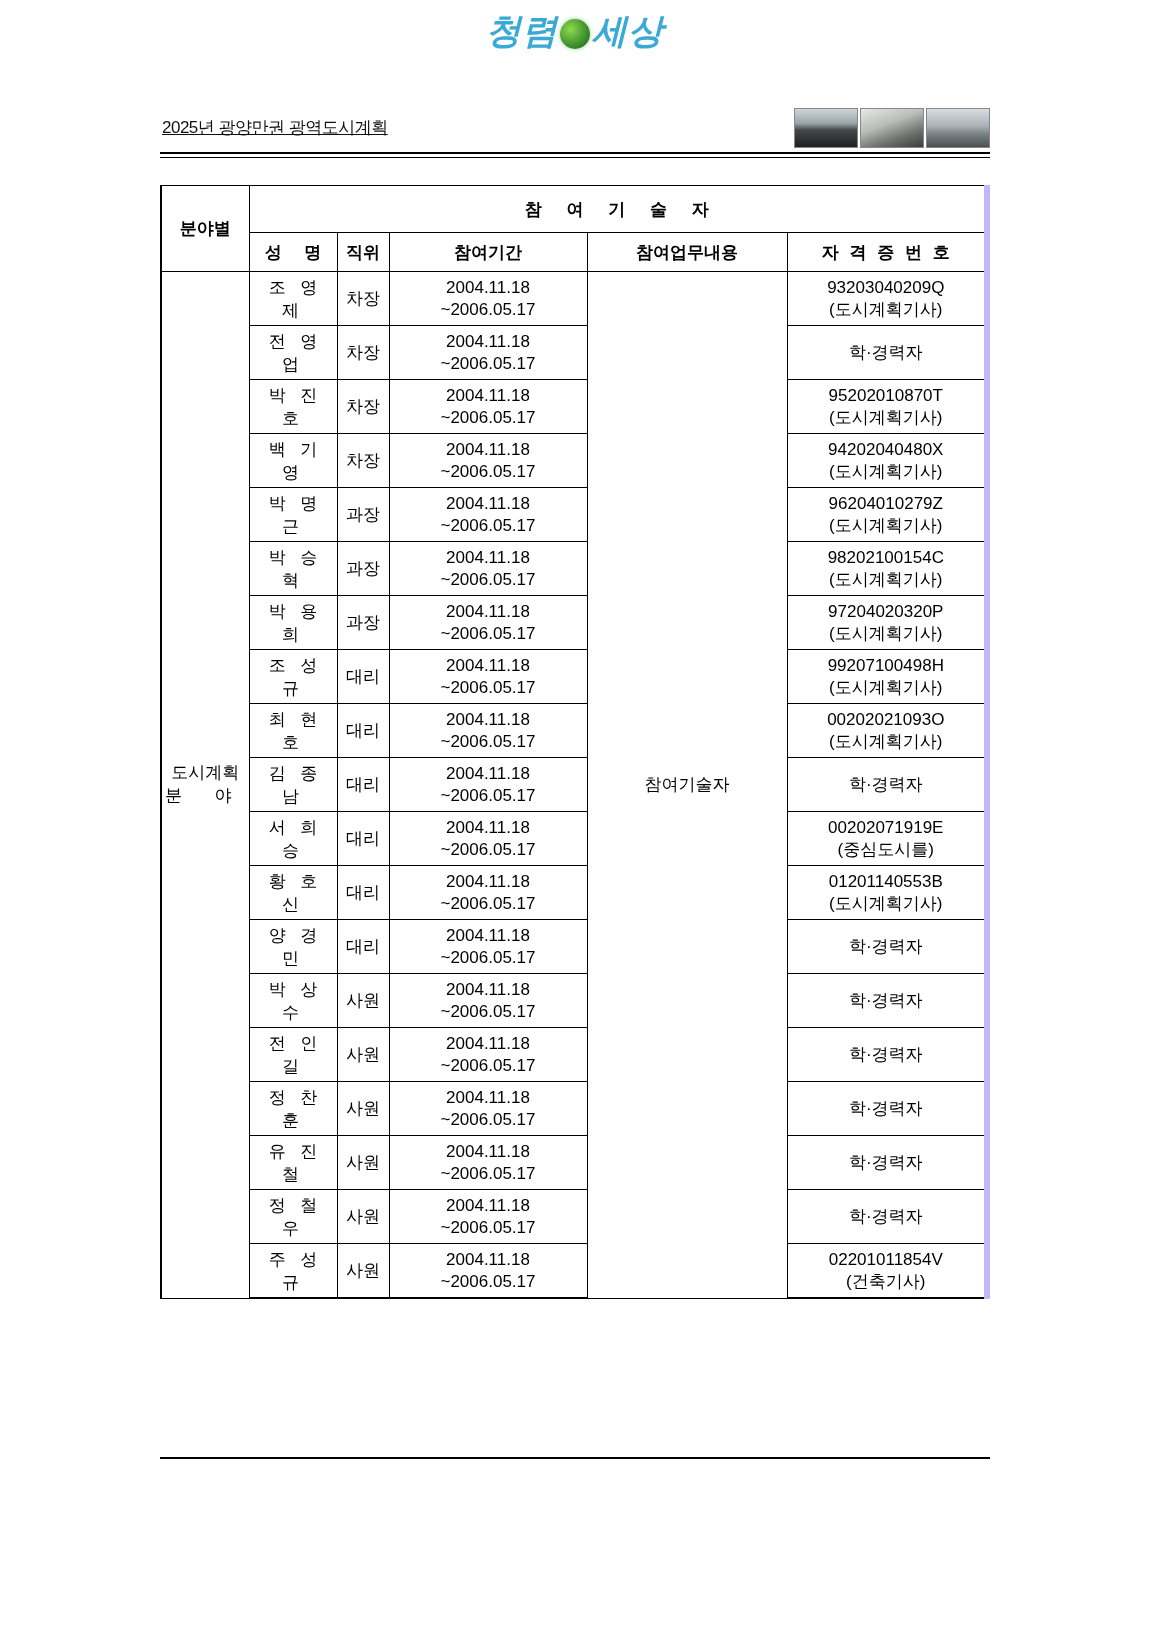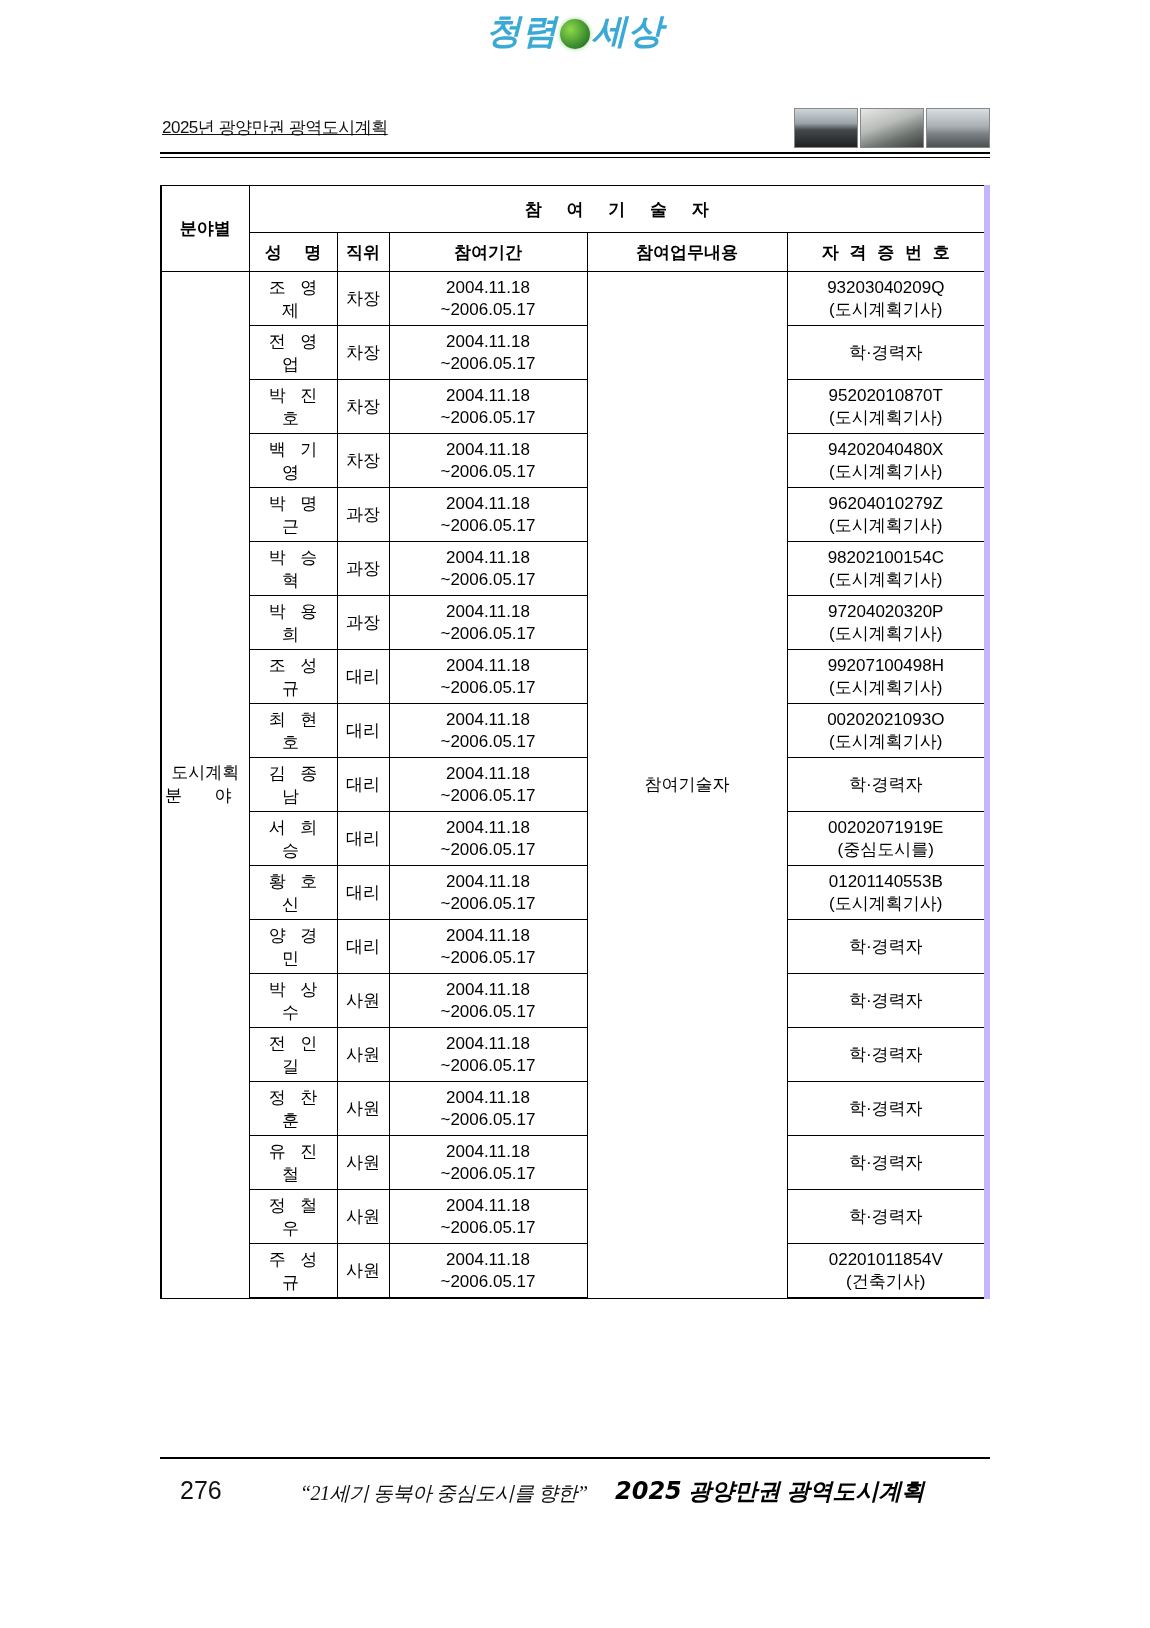--- a/index.html
+++ b/index.html
@@ -513,22 +513,14 @@
           <td class="last-col cell-cert">
             <span class="cert-a">02201011854V</span>
             <span class="cert-b">(건축기사)</span>
           </td>
         </tr>
       </tbody>
     </table>
   </div>
 
   <div class="footer-rule"></div>
-  <div class="footer">
-    <div class="page-num">276</div>
-    <div class="footer-quote">“21세기 동북아 중심도시를 향한”</div>
-    <div class="footer-brand">
-      <span class="yr">2025</span>
-      <span>광양만권 광역도시계획</span>
-    </div>
-  </div>
 
 </div>
 
 </body></html>

